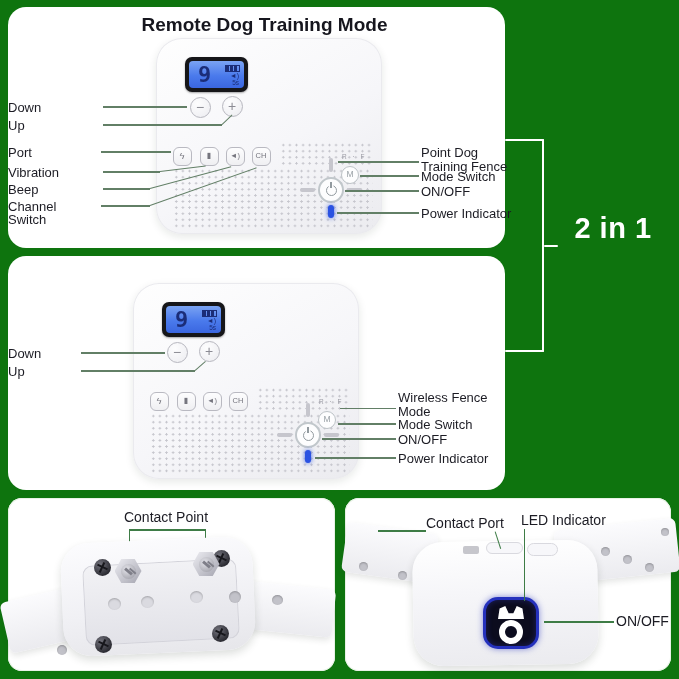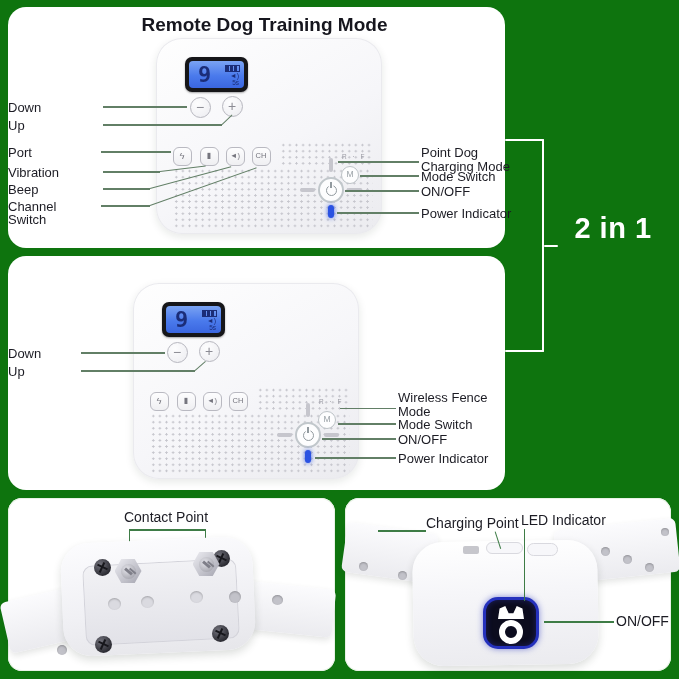--- a/index.html
+++ b/index.html
@@ -143,21 +143,21 @@
 
   <div class="lbl r" style="left:8px;top:101px;width:89px;">Down</div>
   <div class="lbl r" style="left:8px;top:119px;width:89px;">Up</div>
   <div class="lbl r" style="left:8px;top:146px;width:89px;">Port</div>
   <div class="lbl r" style="left:8px;top:166px;width:89px;">Vibration</div>
   <div class="lbl r" style="left:8px;top:183px;width:89px;">Beep</div>
   <div class="lbl r" style="left:8px;top:200px;width:89px;">Channel Switch</div>
 
   <div class="lbl two" style="left:421px;top:146px;">
     <span>Point Dog</span><br>
-    <span>Charging Mode</span>
+    <span>Training Fence</span>
   </div>
   <div class="lbl" style="left:421px;top:170px;">Mode Switch</div>
   <div class="lbl" style="left:421px;top:185px;">ON/OFF</div>
   <div class="lbl" style="left:421px;top:207px;">Power Indicator</div>
 
   <div class="ln" style="left:103px;top:106.4px;width:84px;"></div>
   <div class="ln" style="left:103px;top:124.4px;width:119px;"></div>
   <div class="dln" style="left:222px;top:124.4px;width:14px;transform:rotate(-43deg);"></div>
   <div class="ln" style="left:101px;top:151.4px;width:70px;"></div>
   <div class="ln" style="left:103px;top:171.4px;width:57px;"></div>
@@ -262,21 +262,21 @@
   <div class="hole" style="left:661px;top:528px;width:8px;height:8px;"></div>
   <div class="receiver"></div>
   <div class="oval" style="left:486px;top:542px;width:37px;height:12px;"></div>
   <div class="oval" style="left:527px;top:543px;width:31px;height:13px;"></div>
   <div class="slider"></div>
   <div class="dogbtn">
     <div class="dog-head"></div>
     <div class="dog-ring"></div>
   </div>
 
-  <div class="lbl sm" style="left:426px;top:517px;">Charging Point</div>
+  <div class="lbl sm" style="left:426px;top:517px;">Contact Port</div>
   <div class="lbl sm" style="left:521px;top:514px;">LED Indicator</div>
   <div class="lbl sm" style="left:616px;top:615px;">ON/OFF</div>
   <div class="gln" style="left:378px;top:530.4px;width:48px;height:1.3px;"></div>
   <div class="gln dln" style="left:495px;top:531px;width:18px;height:1.3px;background:var(--ln2);transform:rotate(72deg);"></div>
   <div class="gln" style="left:524px;top:529px;width:1.3px;height:72px;"></div>
   <div class="gln" style="left:544px;top:621.4px;width:70px;height:1.3px;"></div>
 
 </div>
 
 </body></html>

